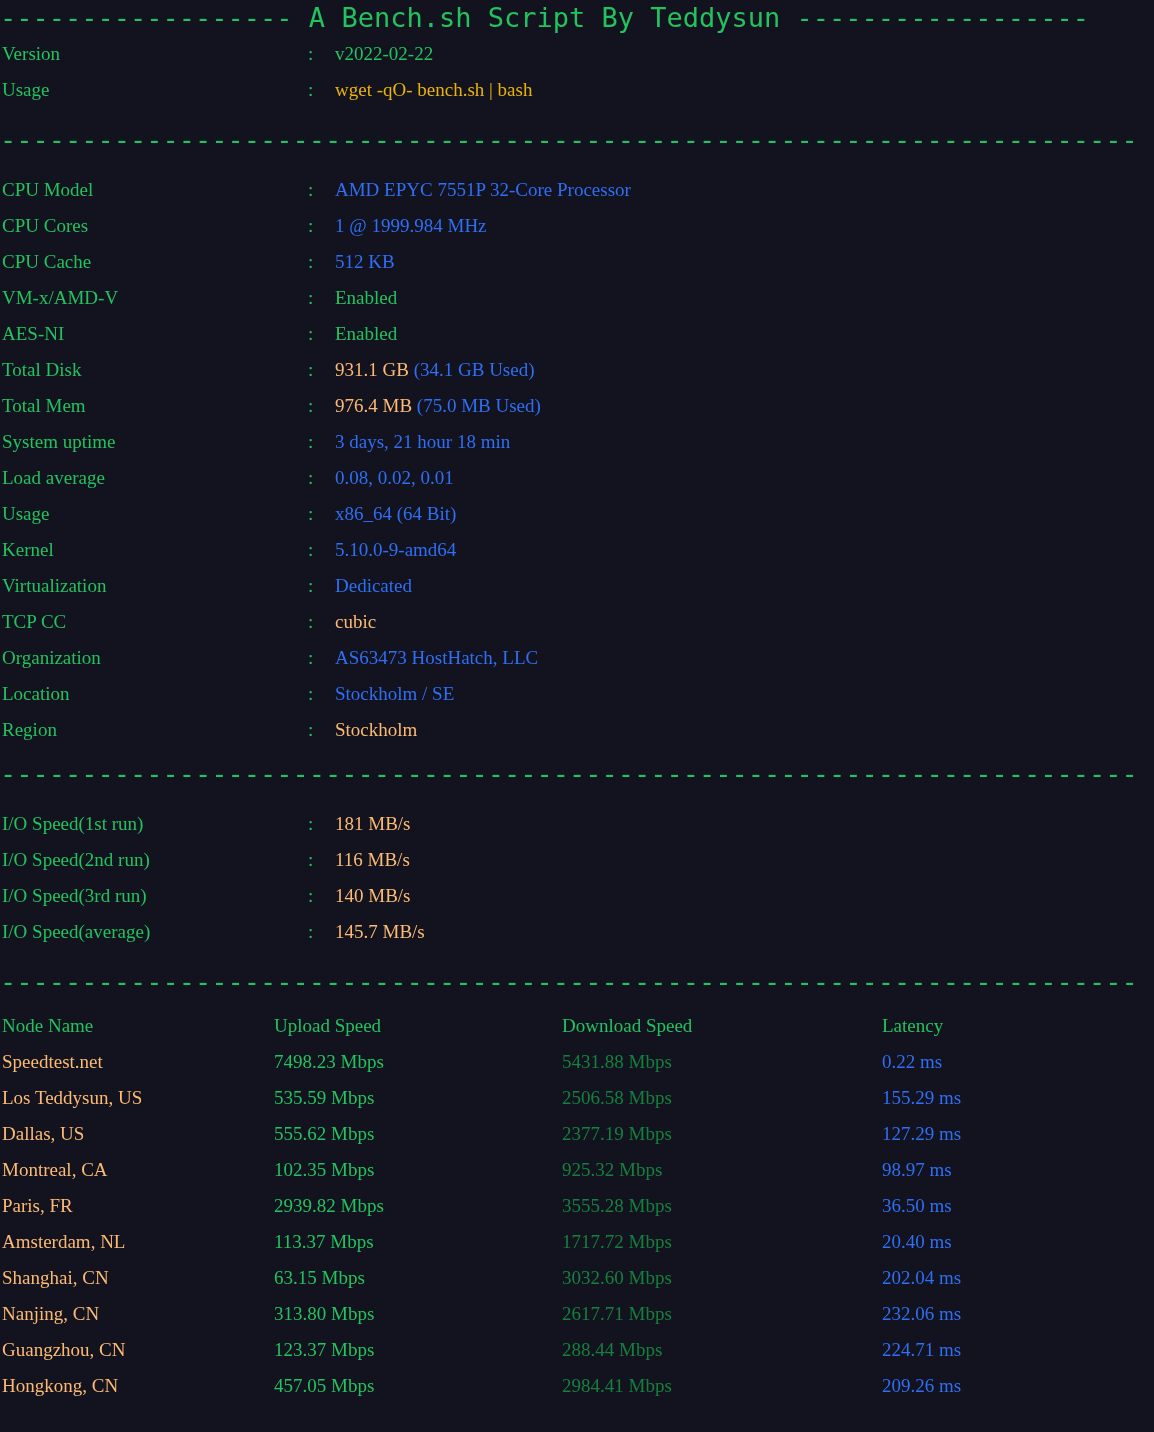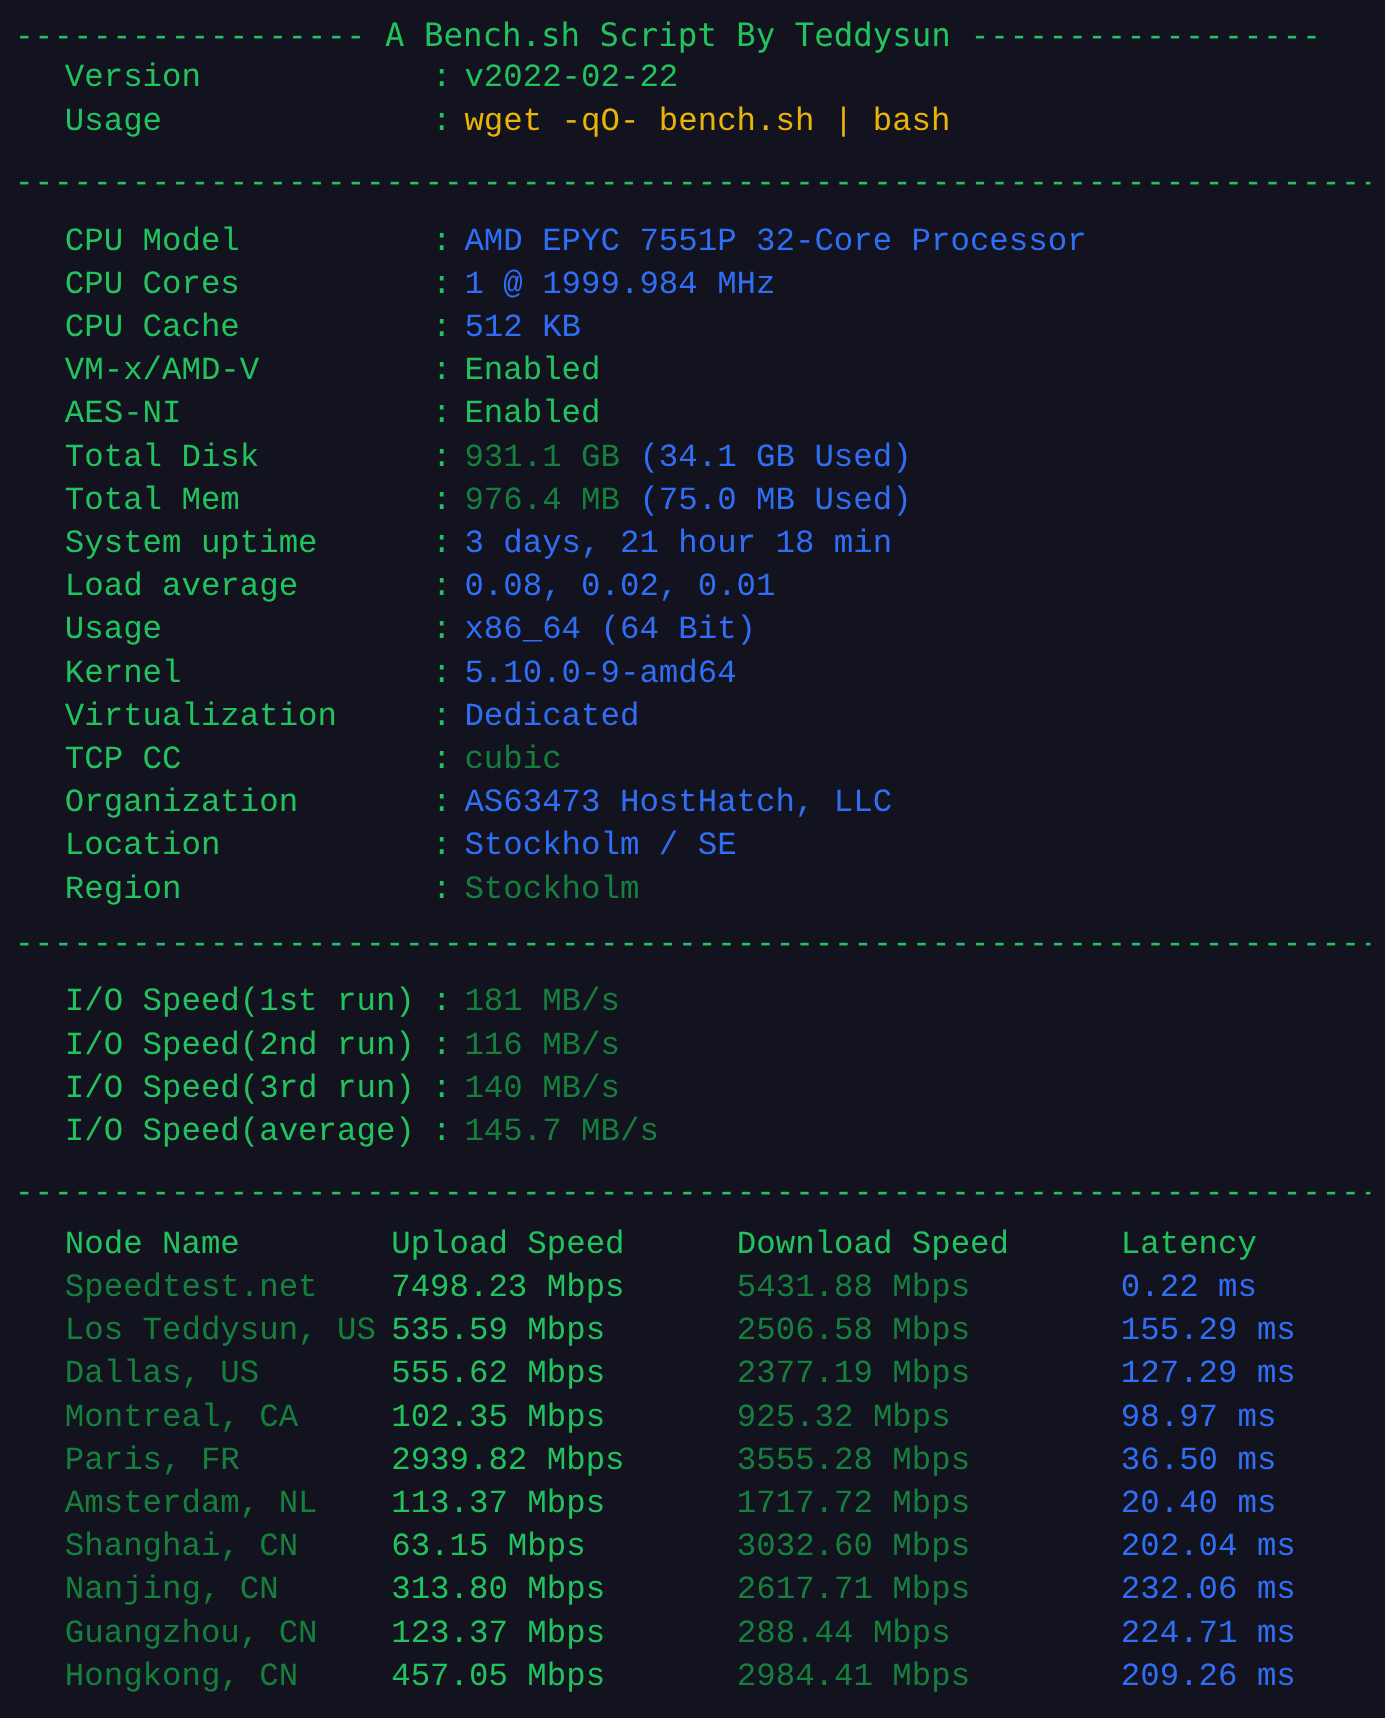--- a/index.html
+++ b/index.html
@@ -13,41 +13,40 @@
     height: 1432px;
     overflow: hidden;
     font-family: "DejaVu Sans Mono", "Liberation Mono", monospace;
   }
 
   #terminal {
     width: 1154px;
     height: 1232px;
     background: #12131e;
     box-sizing: border-box;
-    padding: 12px;
+    padding: 0;
     position: relative;
   }
 
   .line {
     height: 36px;
     line-height: 36px;
-    font-size: 27px;
+    font-size: 19px;
     letter-spacing: 0px;
     white-space: pre;
-    font-family: Liberation Mono, monospace;
+    font-family: Liberation Serif, serif;
     padding-left: 2px;
-    margin-left: 40px;
   }
 
   
   .c-green  { color: #22c35e; }
   .c-red    { color: #15803d; }
   .c-red-lt { color: #eab308; }
   .c-blue   { color: #2f6ef5; }
-  .c-white  { color: #15803d; }
+  .c-white  { color: #fdba74; }
 
   .sep {
     color: #22c35e;
     height: 36px;
     line-height: 36px;
     font-size: 27px;
     white-space: pre;
     overflow: hidden;
     font-family: "DejaVu Sans Mono", "Liberation Mono", monospace;
   }

